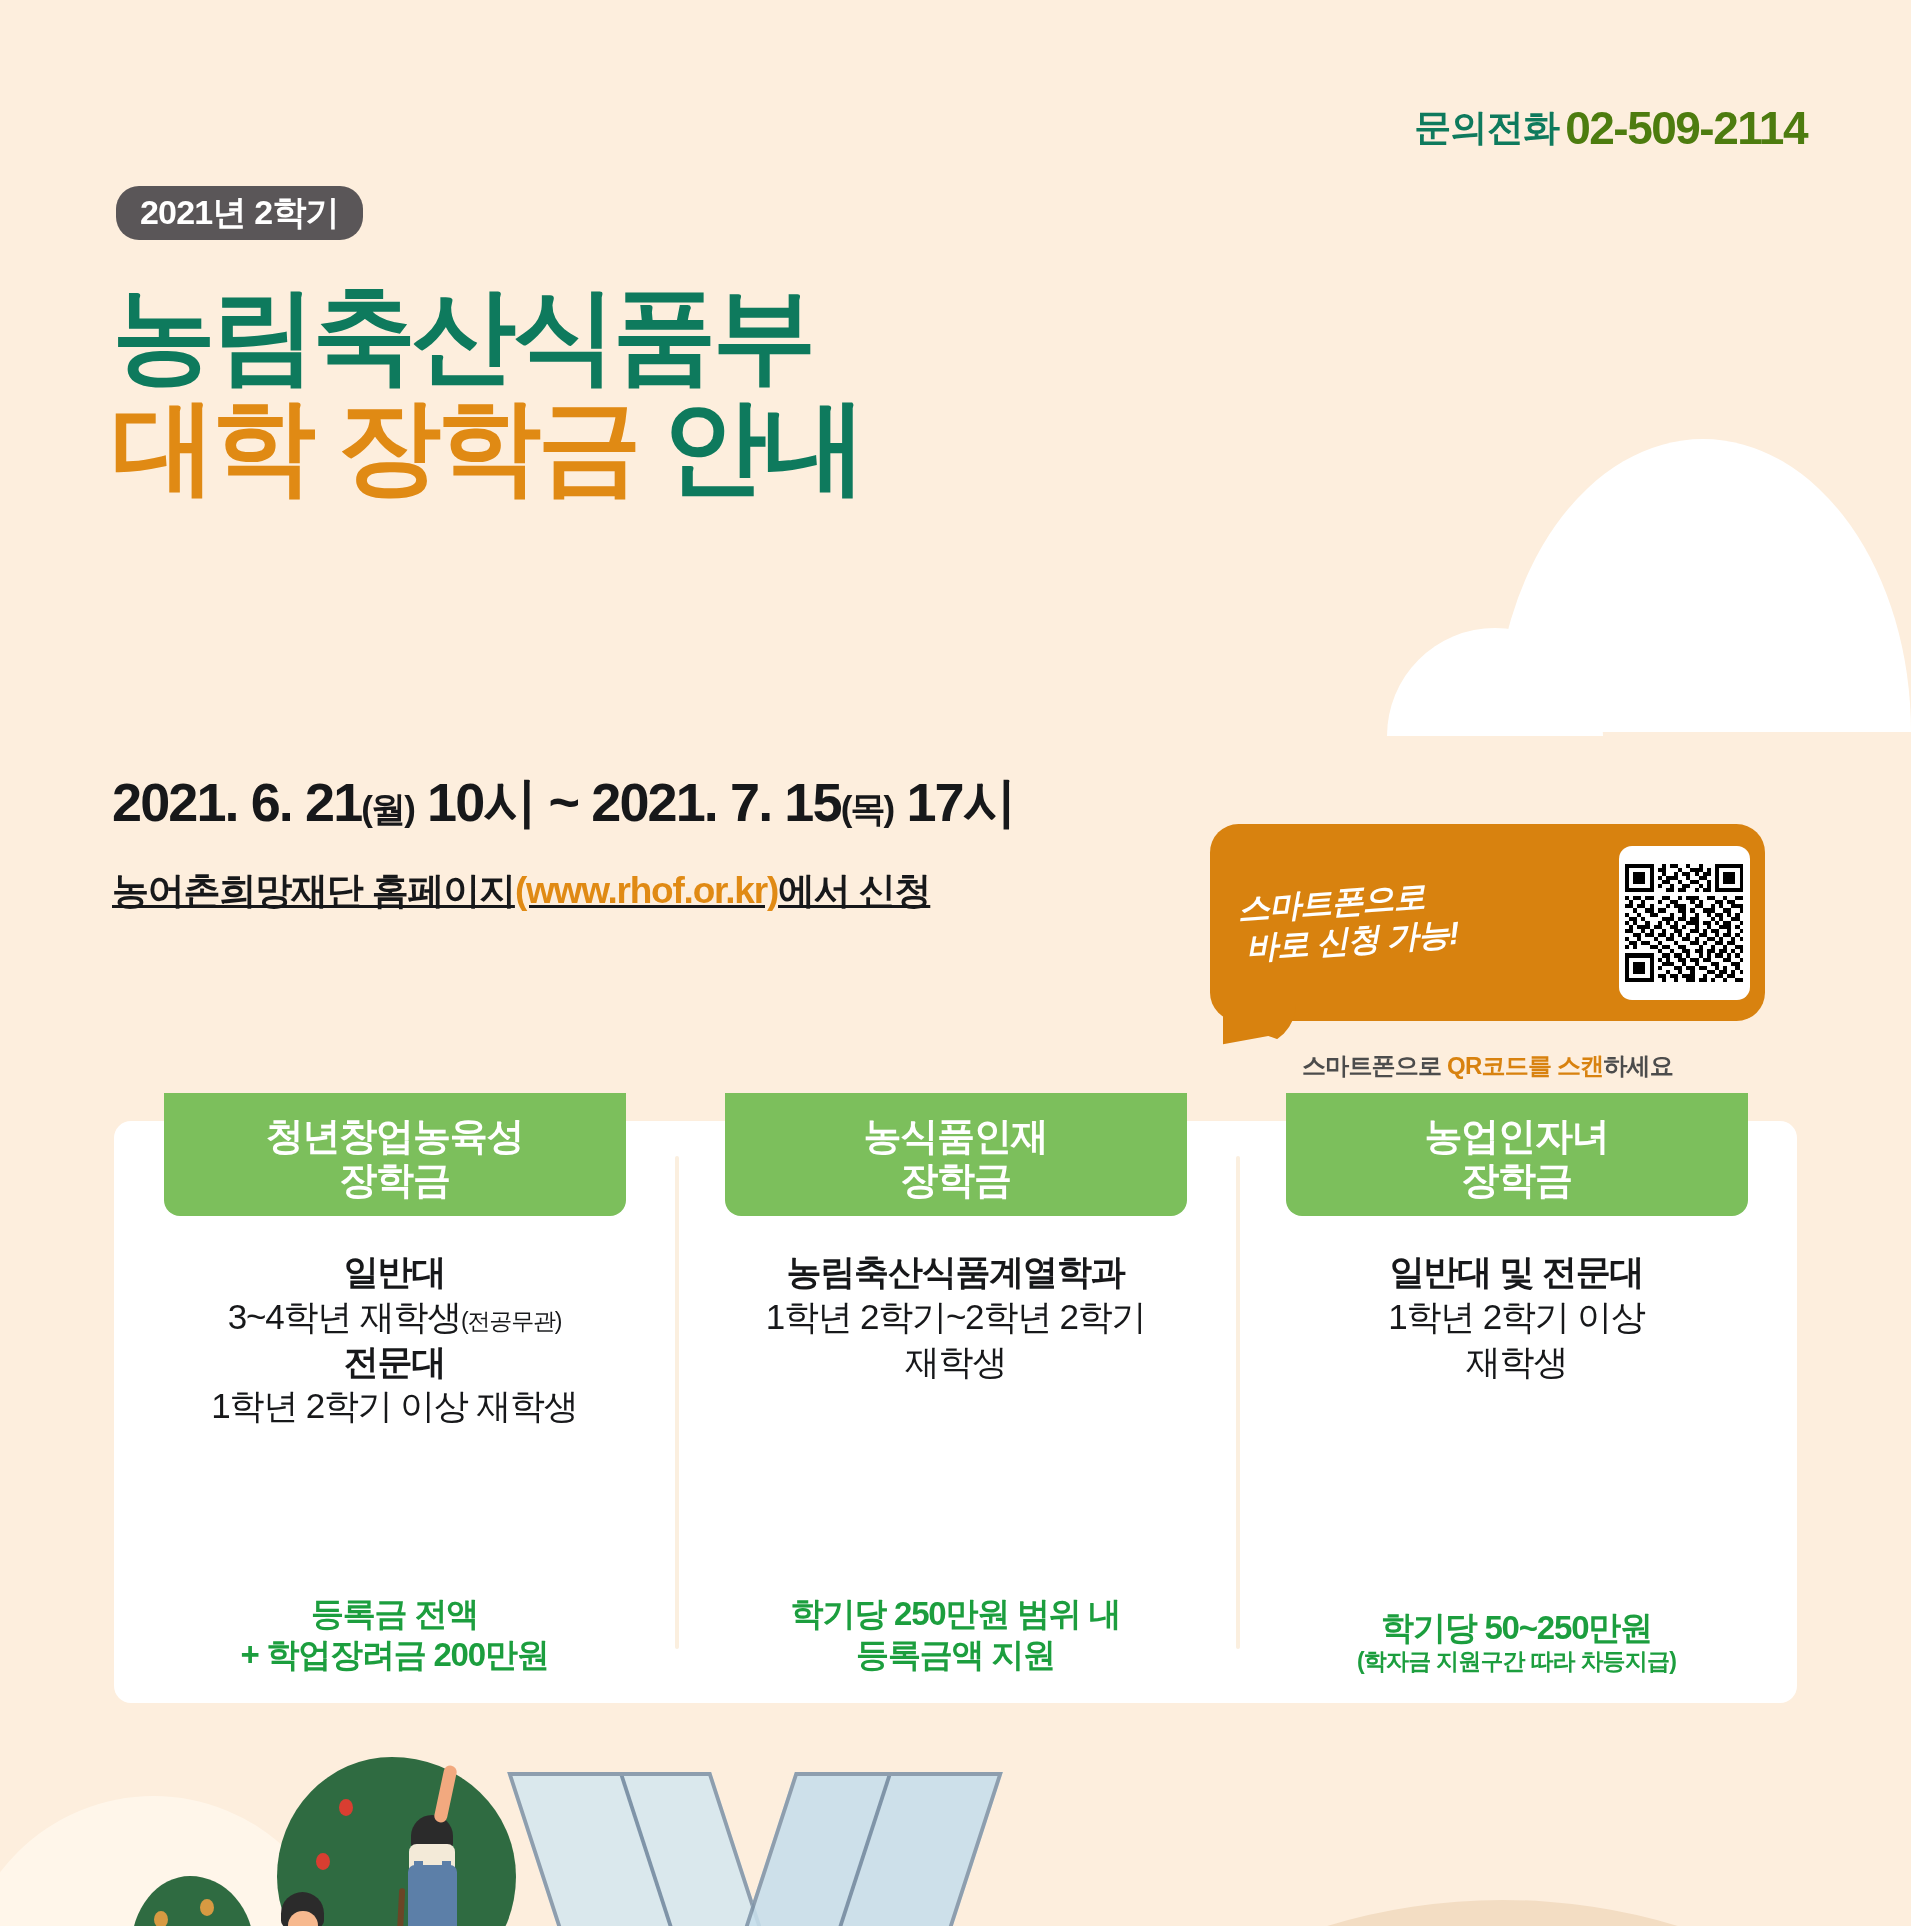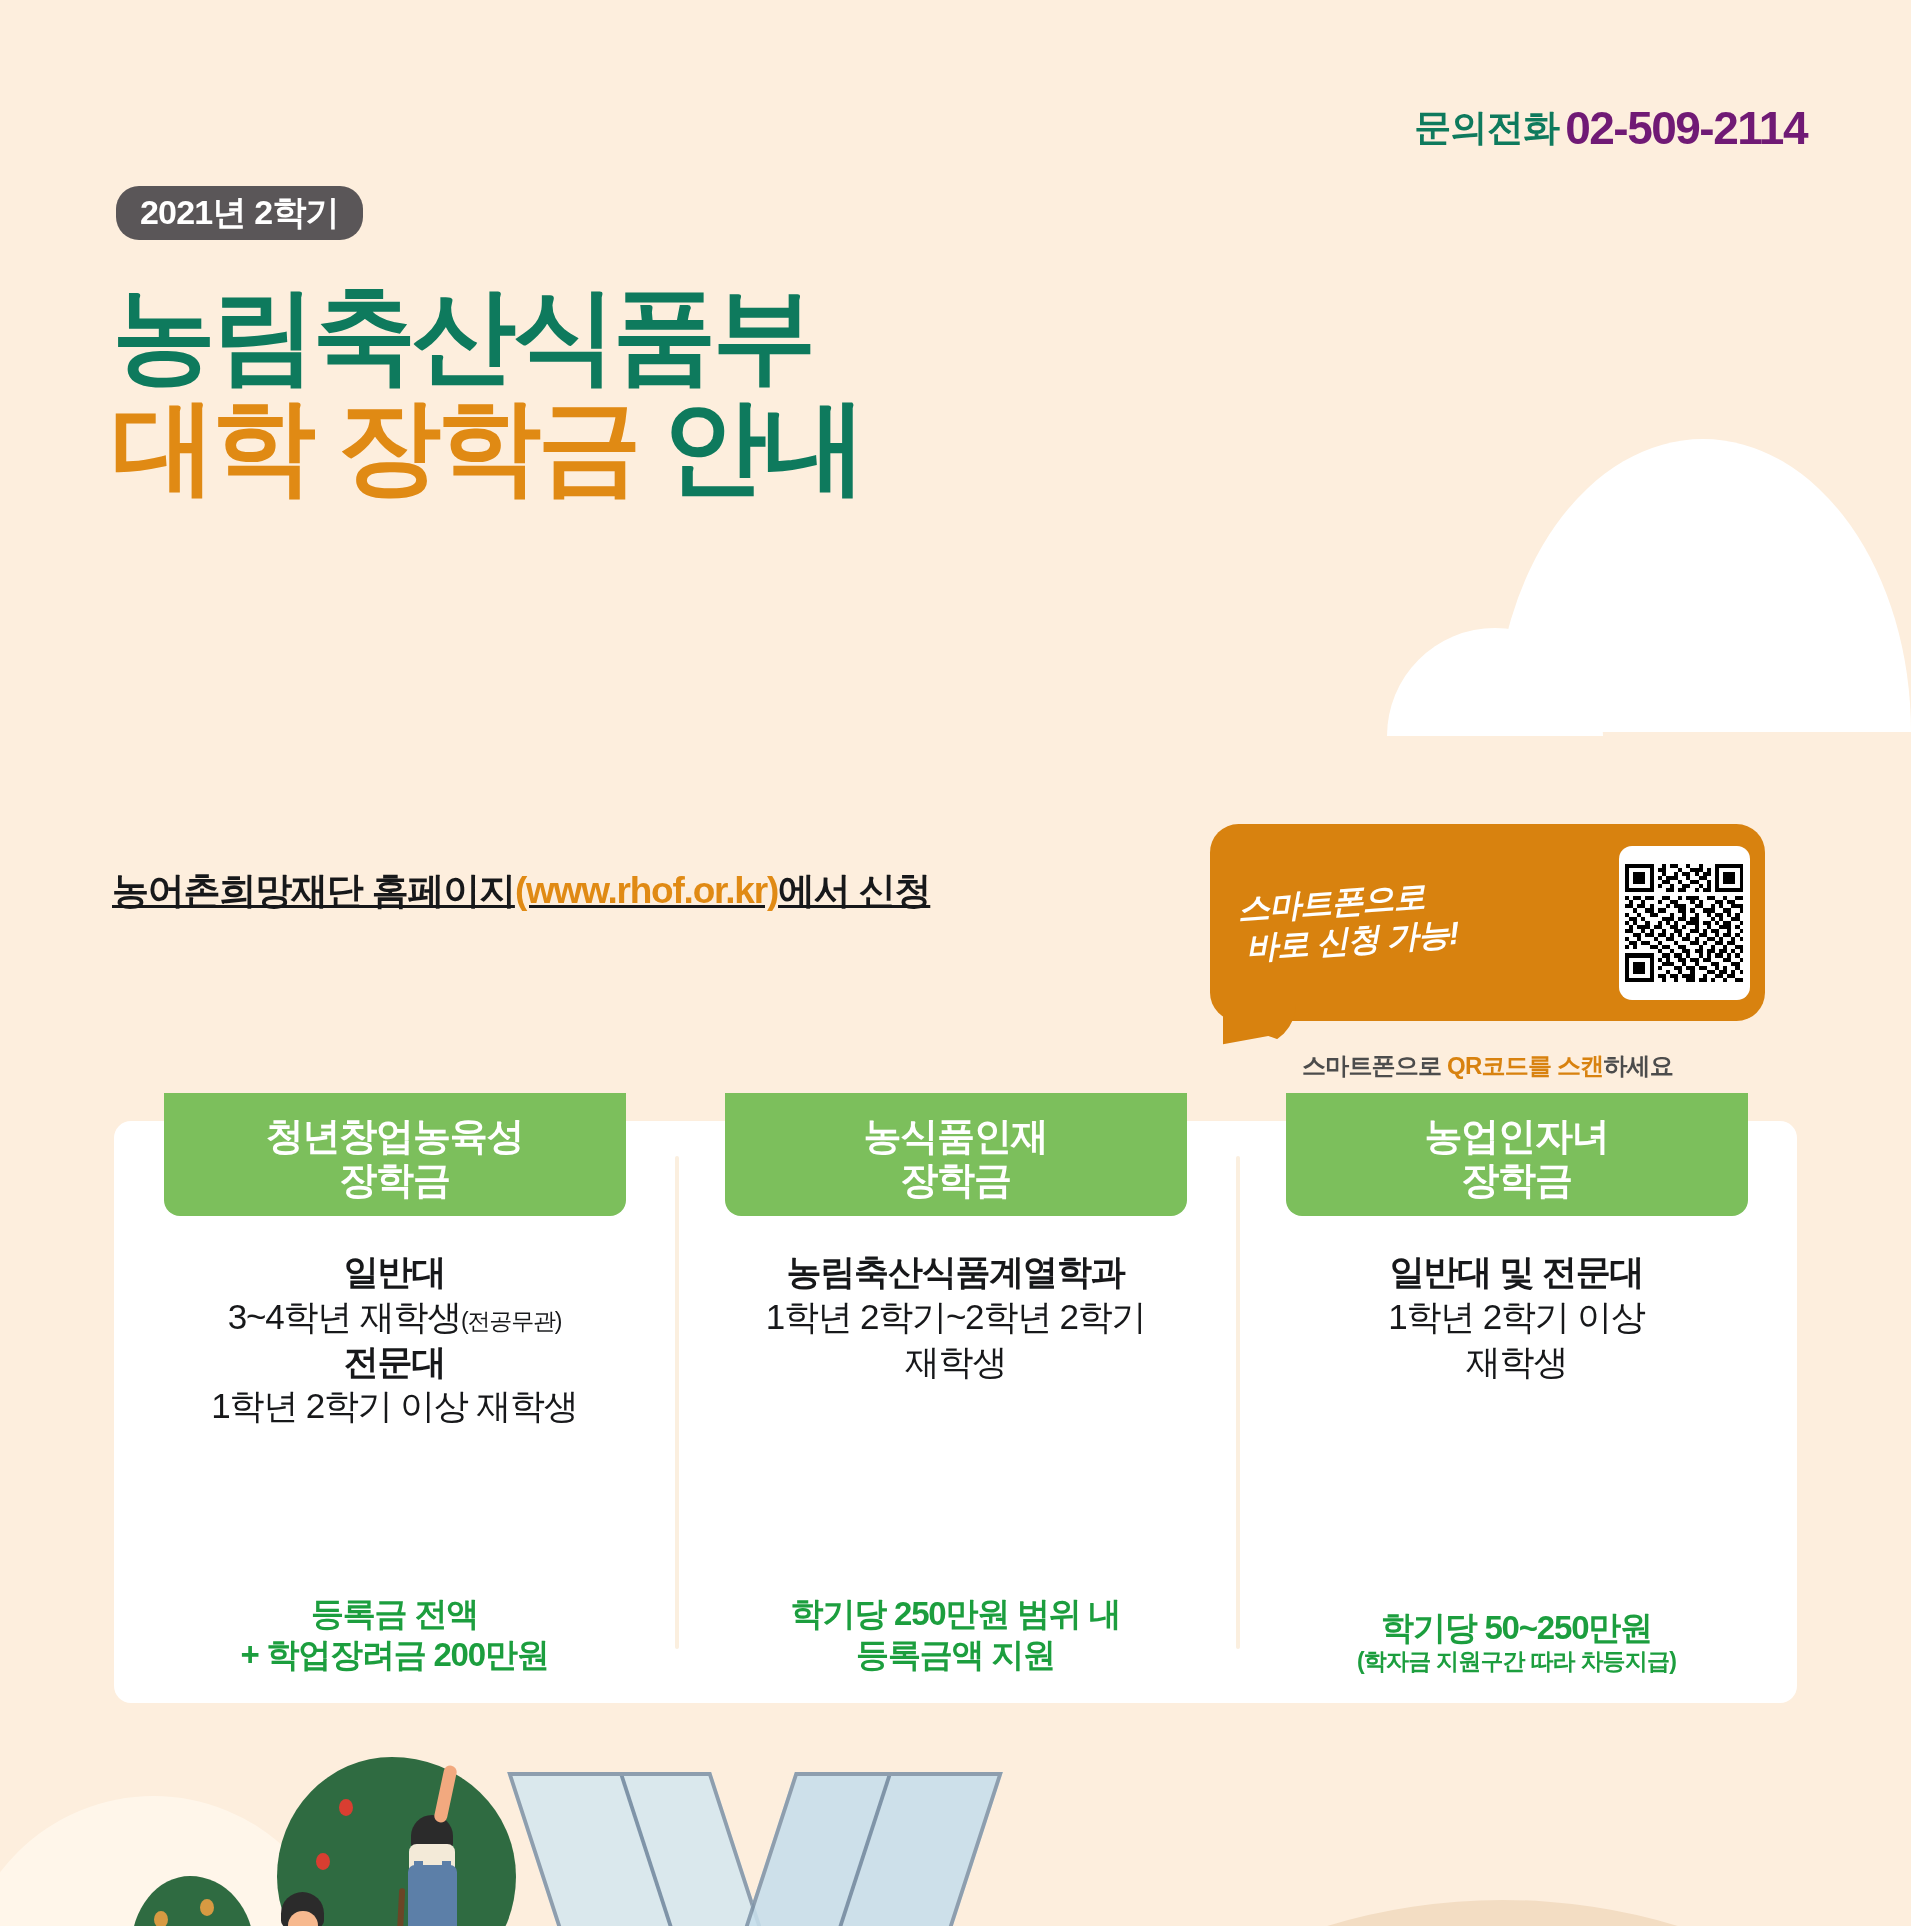--- a/index.html
+++ b/index.html
@@ -23,21 +23,21 @@
   .cloud-sm-a  { left:1391px; top:847px; width:116px; height:81px; }
   .cloud-sm-b  { left:1468px; top:878px; width:92px; height:50px; }
 
   
   .contact {
     position:absolute; right:104px; top:101px;
     display:flex; align-items:center; gap:6px;
     white-space:nowrap;
   }
   .contact-label { font-size:37px; font-weight:800; color:#0e7a5d; letter-spacing:-0.8px; }
-  .contact-number { font-size:46px; font-weight:800; color:#701a75; letter-spacing:-1.5px; }
+  .contact-number { font-size:46px; font-weight:800; color:#4d7c0f; letter-spacing:-1.5px; }
 
   
   .badge {
     position:absolute; left:116px; top:186px;
     background:#5a5658; color:#ffffff;
     border-radius:23px;
     padding:8.5px 24px 11.6px 24px;
     font-size:34px; font-weight:800; letter-spacing:-0.8px;
     line-height:1;
   }
@@ -196,20 +196,23 @@
 
   <div class="badge">2021년 2학기</div>
 
   <div class="headline">
     <div class="hl-line hl-1">농림축산식품부</div>
     <div class="hl-line hl-2">
       <span class="o">대학 장학금</span><span class="g">&nbsp;</span><span class="g">안내</span>
     </div>
   </div>
 
+  <div class="period">
+    <span>2021. 6. 21</span><span class="sm">(월)</span><span>&nbsp;</span><span>10시</span><span> ~ </span><span>2021. 7. 15</span><span class="sm">(목)</span><span>&nbsp;</span><span>17시</span>
+  </div>
 
   <div class="apply">
     <span>농어촌희망재단 홈페이지</span><span class="url">(www.rhof.or.kr)</span><span>에서 신청</span>
   </div>
 
   <div class="qr-wrap">
     <div class="bubble">
       <div class="bubble-text">
         <span>스마트폰으로</span>
         <span class="l2">바로 신청 가능!</span>

